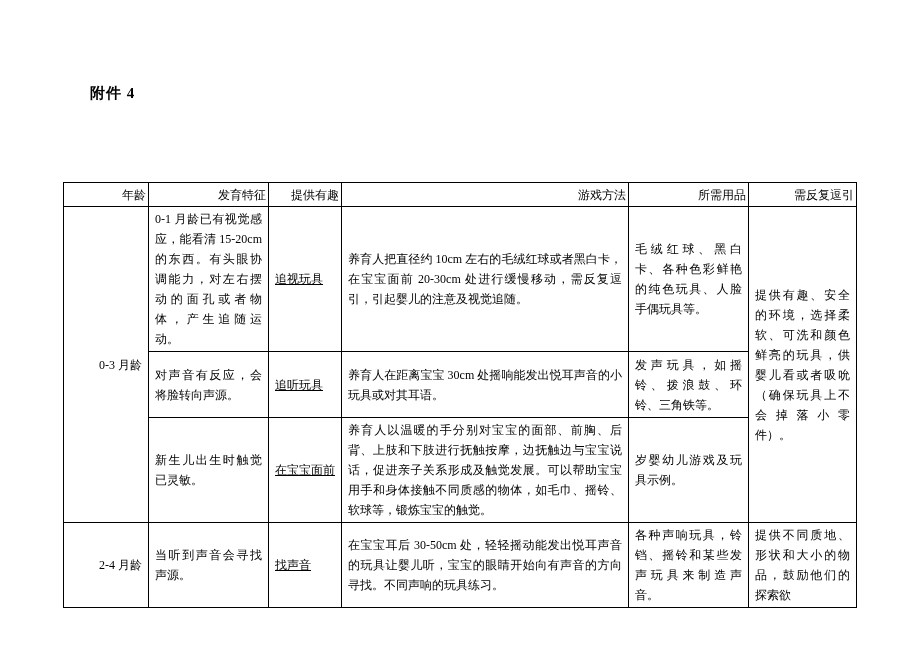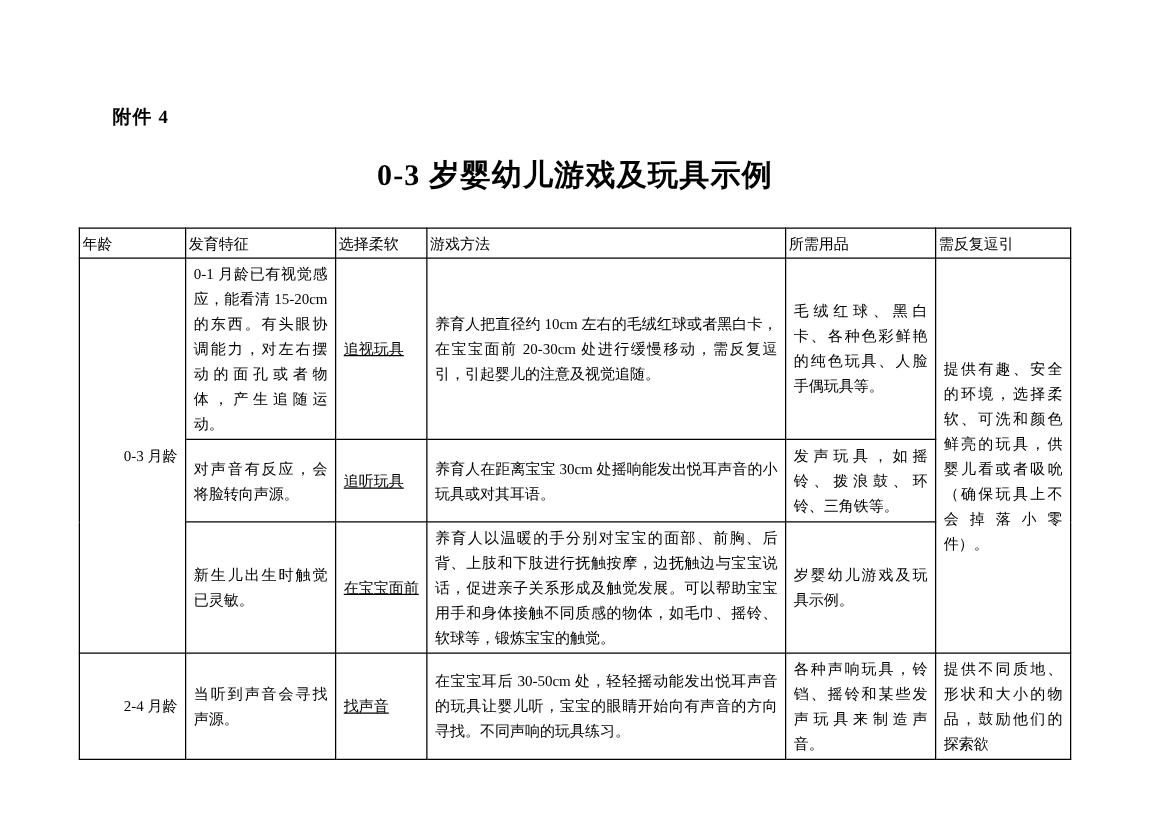--- a/index.html
+++ b/index.html
@@ -48,21 +48,21 @@
     border: 1px solid #000000;
     font-size: 12px;
     line-height: 20px;
     padding: 2px 6px;
     vertical-align: middle;
     font-weight: normal;
     word-break: break-all;
     overflow: hidden;
   }
   table.main-table th {
-    text-align: left;
+    text-align: right;
     line-height: 18px;
     padding: 1px 2px;
   }
   tr.row-header  { height: 24px;  }
   tr.row-1       { height: 120px; }
   tr.row-2       { height: 66px;  }
   tr.row-3       { height: 103px; }
   tr.row-4       { height: 61px;  }
   td.cell-age {
     text-align: right;
@@ -75,37 +75,36 @@
     text-align: justify;
   }
 </style>
 </head>
 <body>
 
 <div class="page">
 
   <div class="attachment-label">附件 4</div>
 
-  <div class="doc-title">0-3 岁婴幼儿游戏及玩具示例</div>
 
   <table class="main-table">
     <colgroup>
       <col style="width:85px">
       <col style="width:120px">
       <col style="width:73px">
       <col style="width:287px">
       <col style="width:120px">
       <col style="width:108px">
     </colgroup>
 
     <tbody>
         <tr class="row-header">
       <th>年龄</th>
       <th>发育特征</th>
-      <th>选择柔软</th>
+      <th>提供有趣</th>
       <th>游戏方法</th>
       <th>所需用品</th>
       <th>需反复逗引</th>
     </tr>
 
     <tr class="row-1">
       <td class="cell-age" rowspan="3">0-3 月龄</td>
       <td class="cell-text">0-1 月龄已有视觉感应，能看清 15-20cm 的东西。有头眼协调能力，对左右摆动的面孔或者物体，产生追随运动。</td>
       <td class="cell-game">追视玩具</td>
       <td class="cell-text">养育人把直径约 10cm 左右的毛绒红球或者黑白卡，在宝宝面前 20-30cm 处进行缓慢移动，需反复逗引，引起婴儿的注意及视觉追随。</td>

